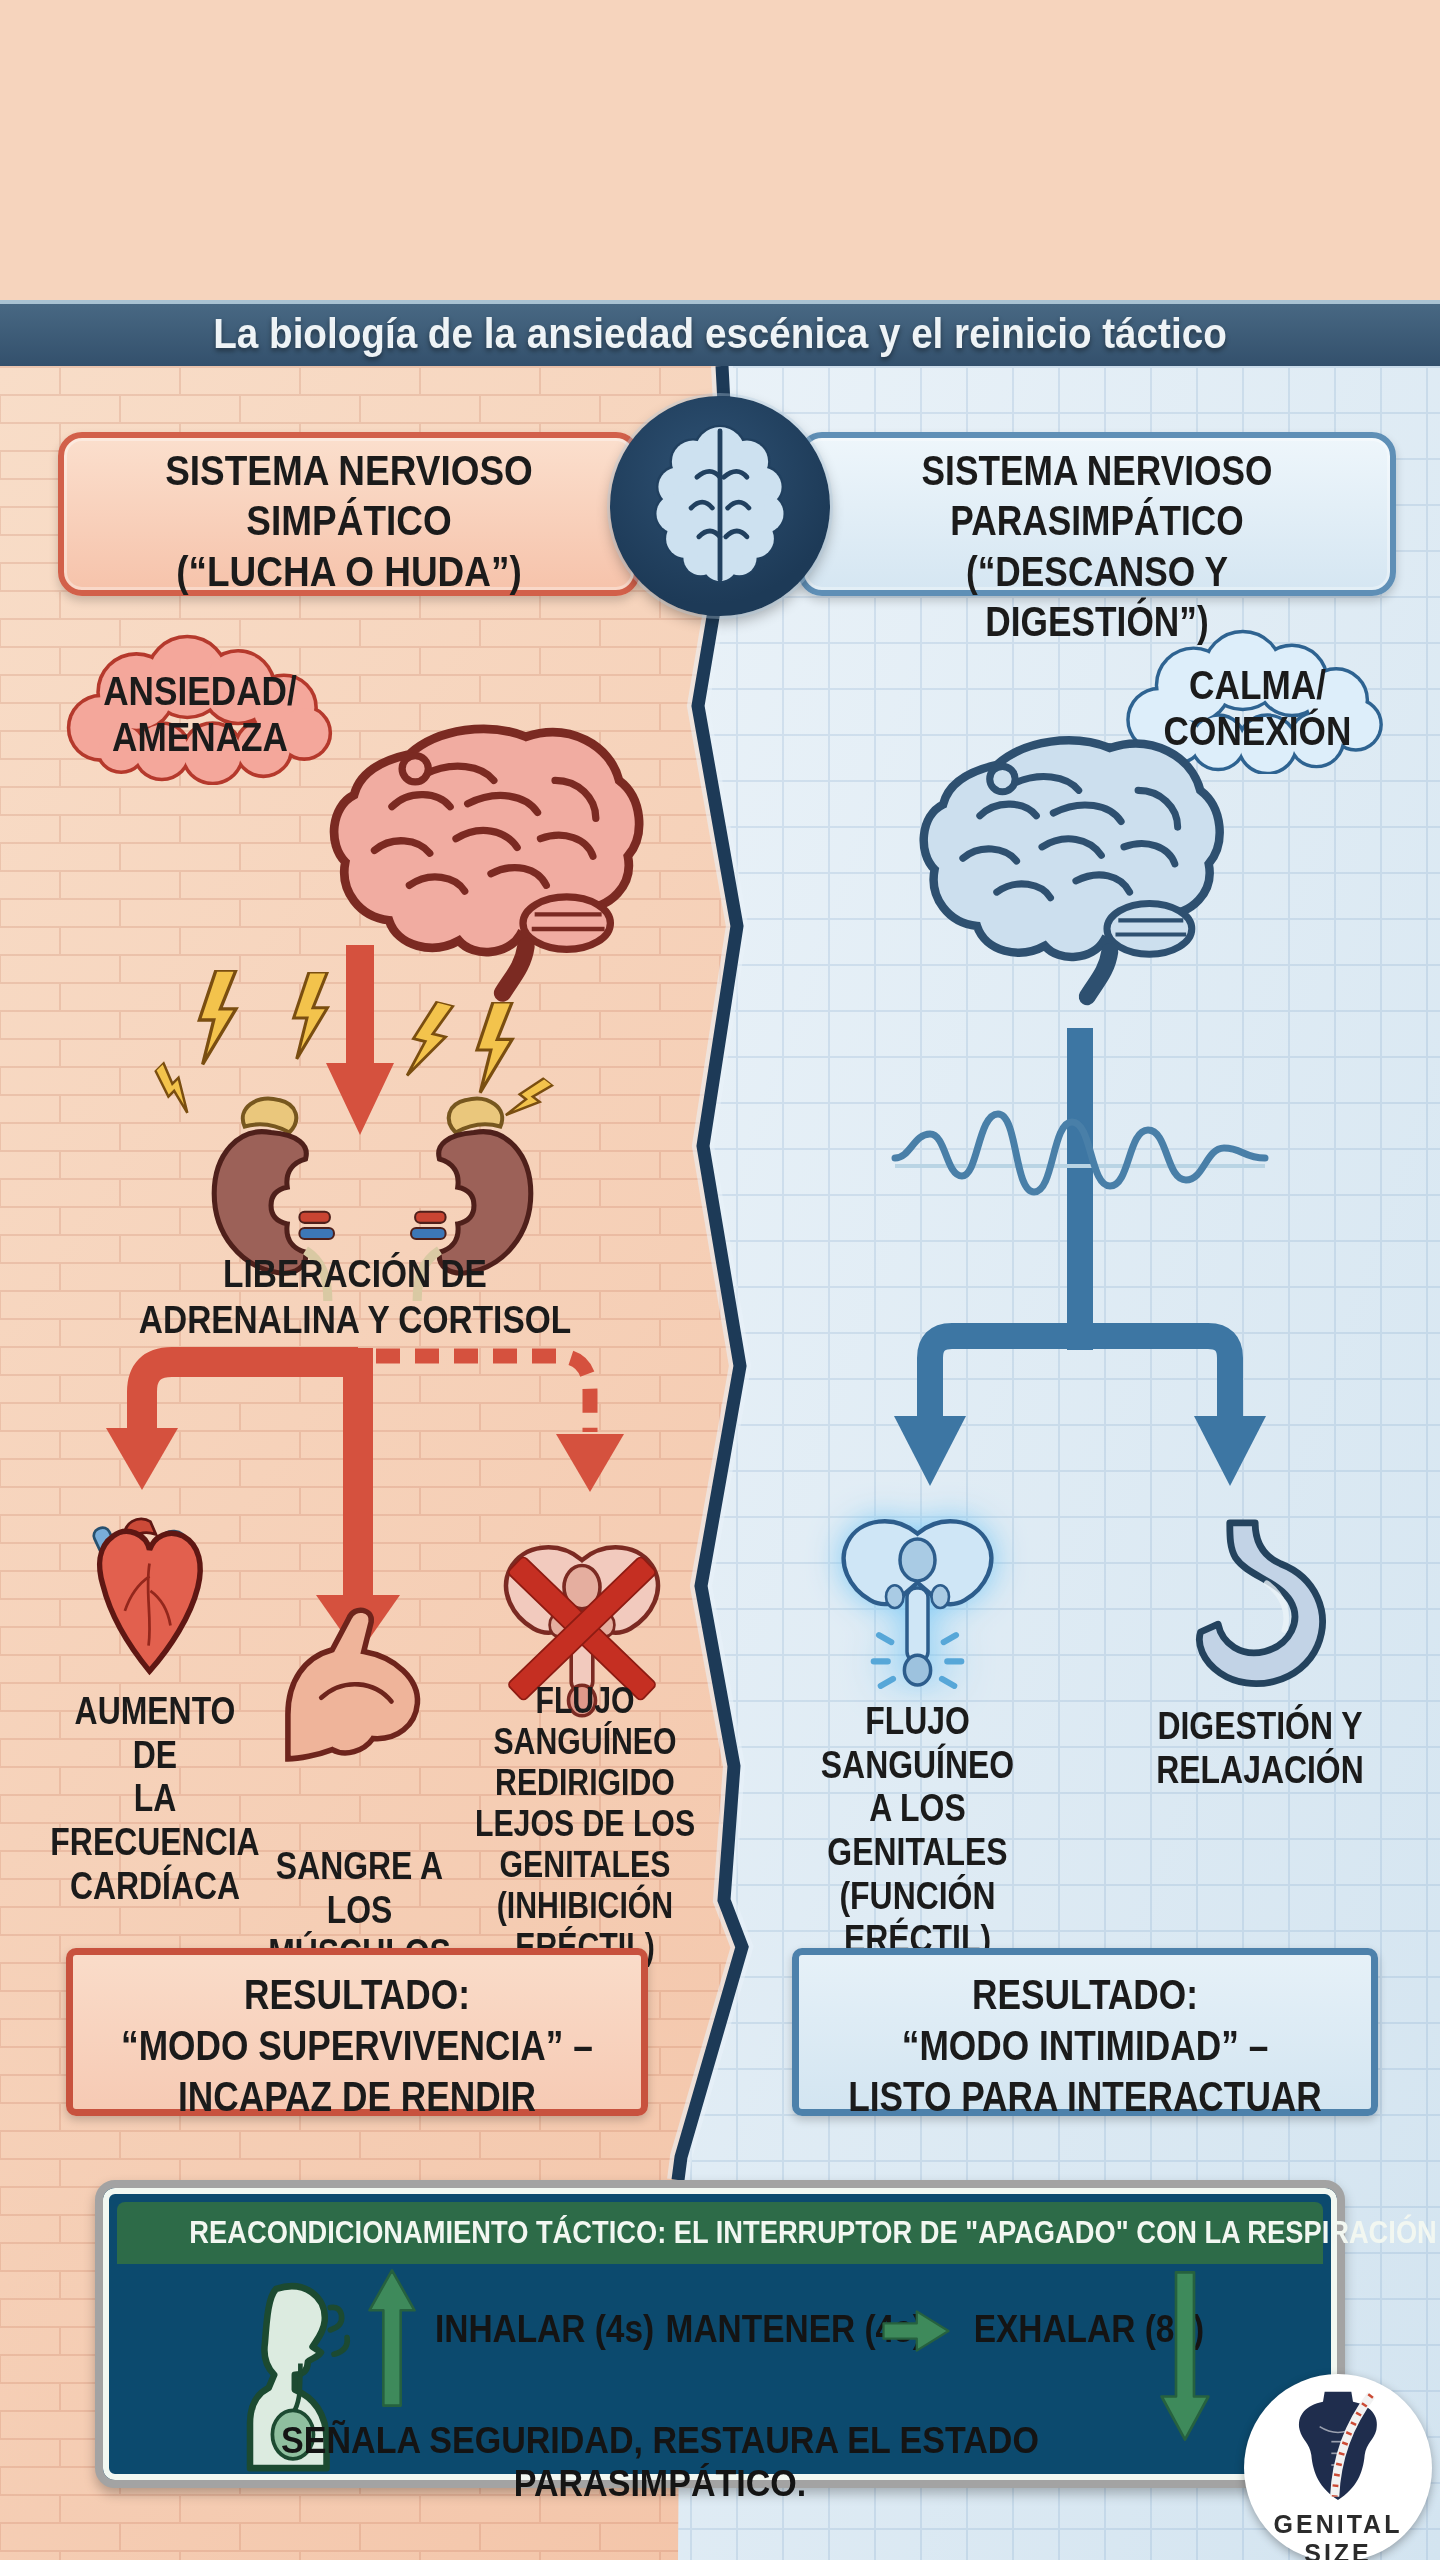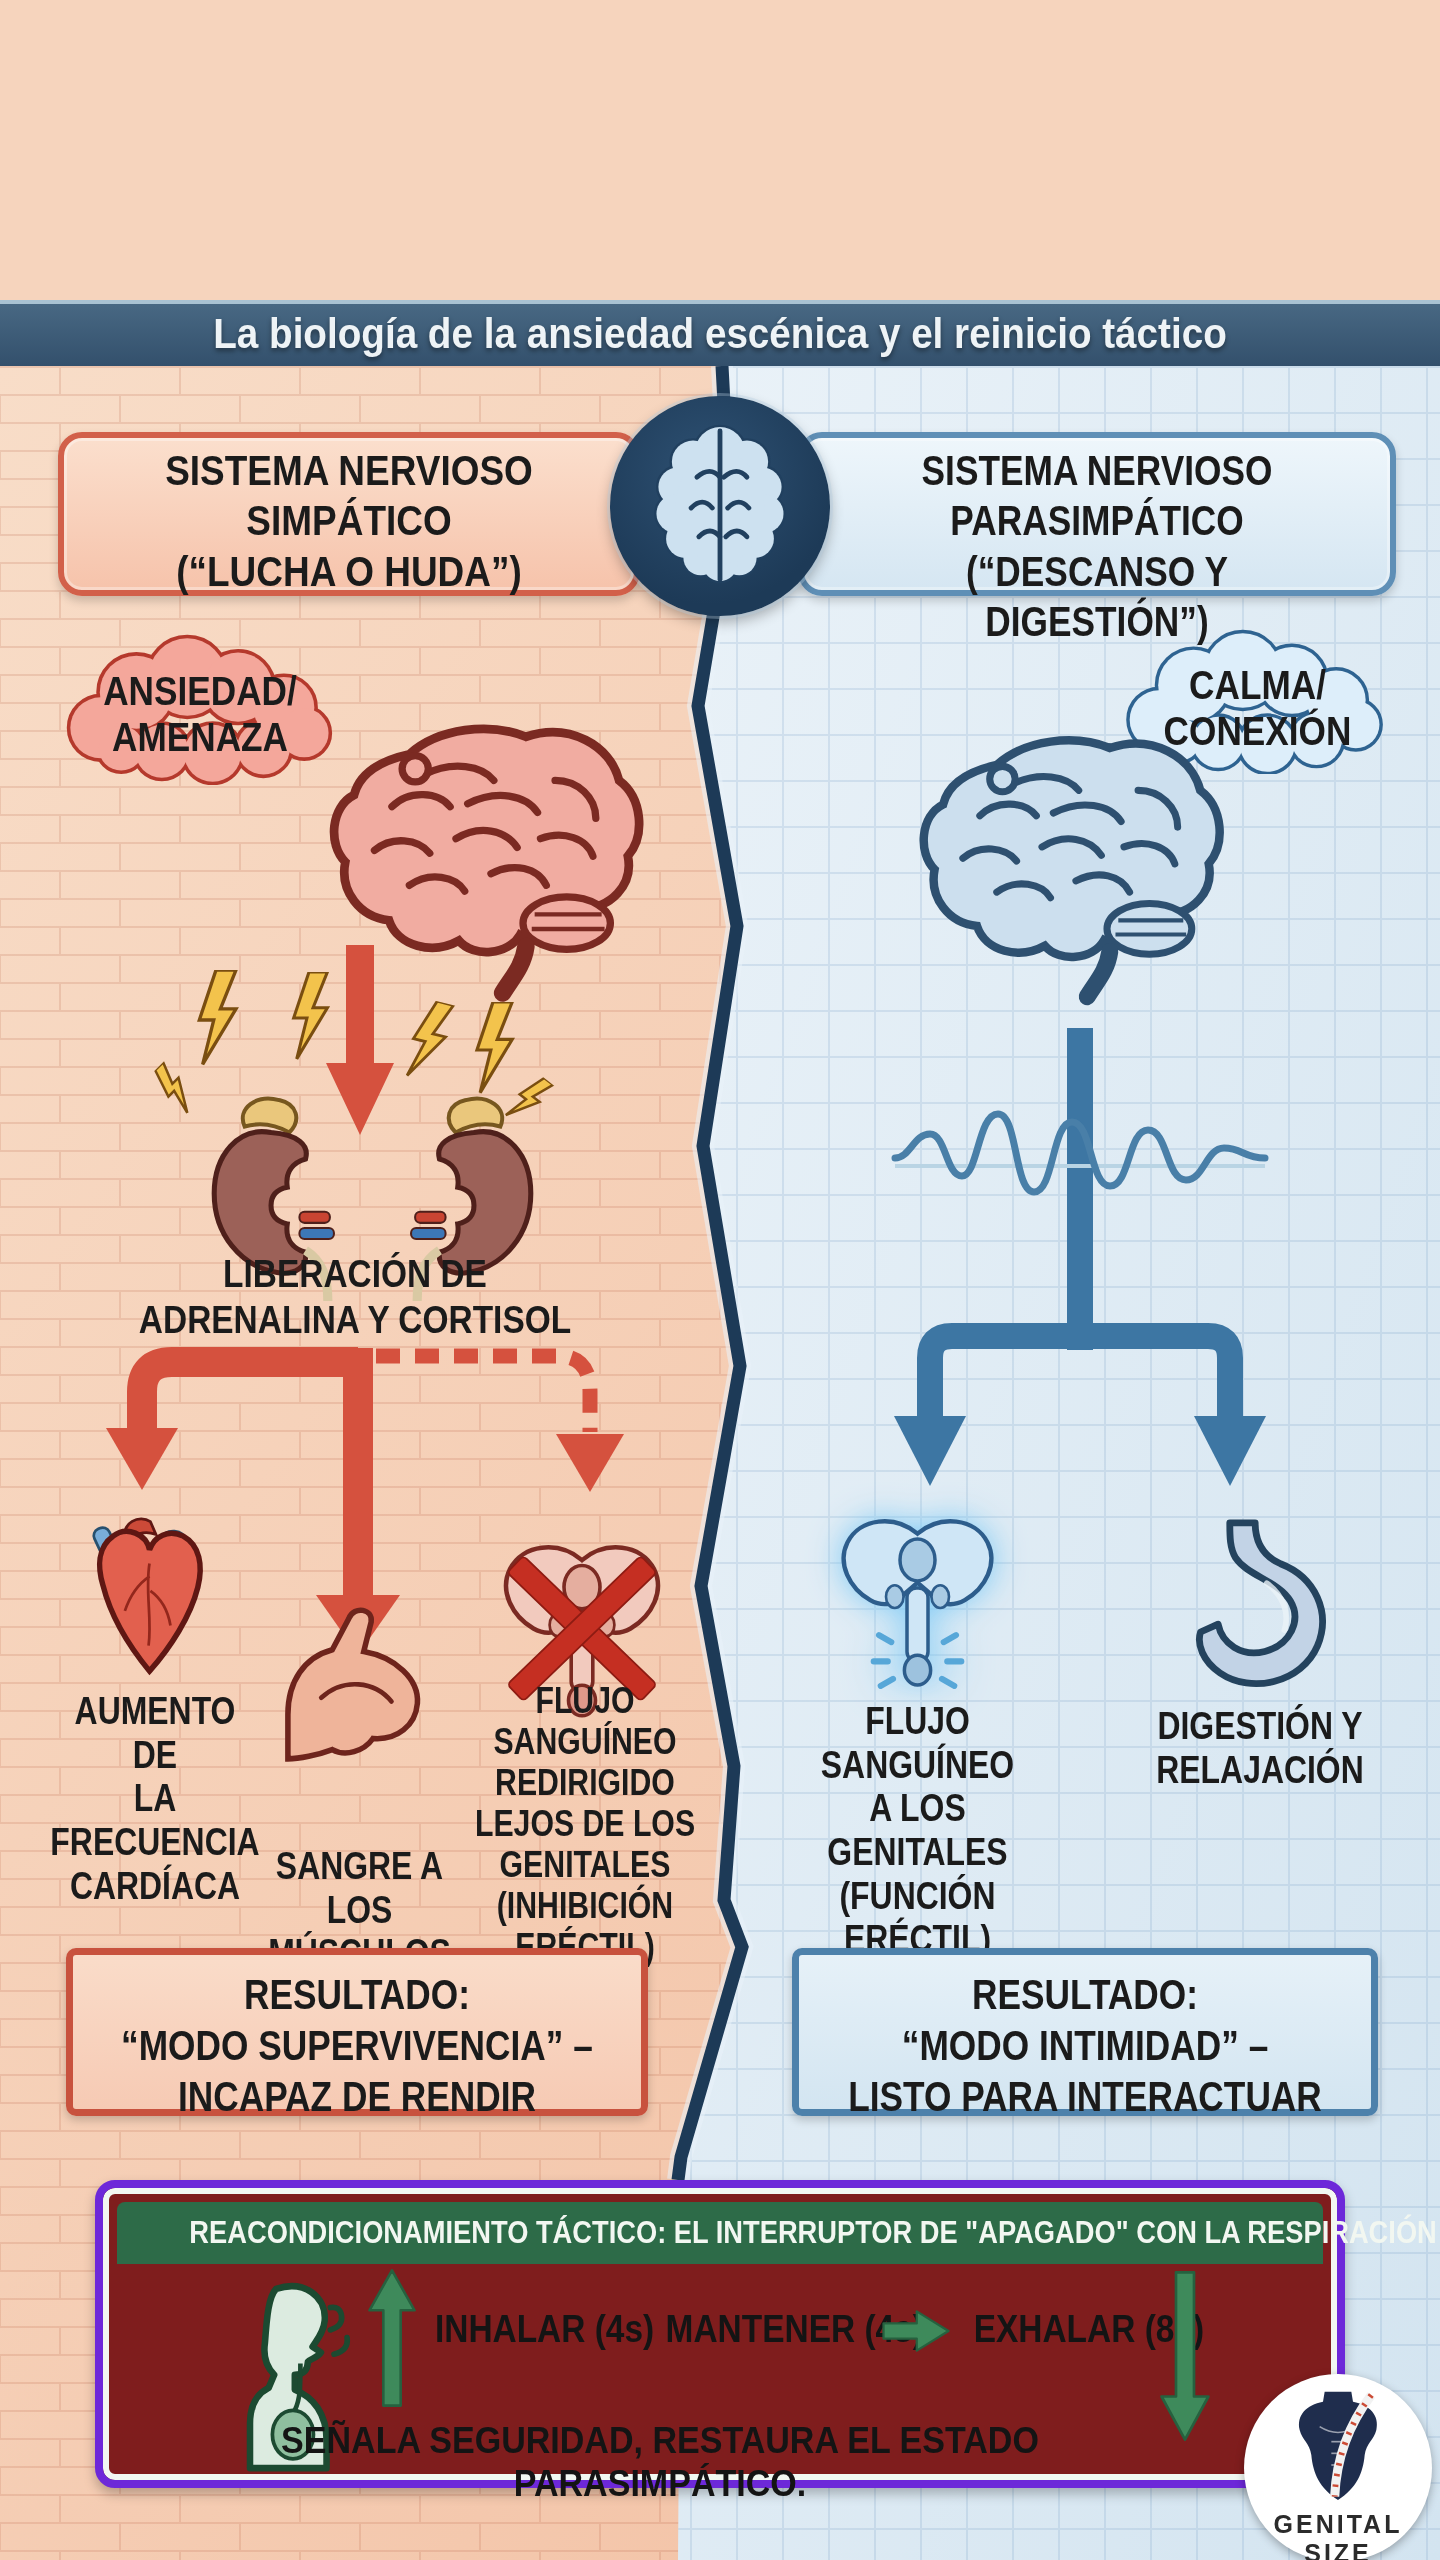--- a/index.html
+++ b/index.html
@@ -32,21 +32,21 @@
   .cloudtxt{font-size:40px;line-height:1.15;}
   
   .lbl{font-size:38px;line-height:1.15;}
   .rel{font-size:38px;line-height:1.2;}
   
   .resbox{box-sizing:border-box;border-radius:10px;}
   .resbox.red{background:linear-gradient(#fadcc9,#f6cab4);border:7px solid #c8523e;box-shadow:0 4px 10px rgba(0,0,0,.2);}
   .resbox.blue{background:linear-gradient(#e6f1f8,#d3e5f1);border:7px solid #4d81ab;box-shadow:0 4px 10px rgba(0,0,0,.2);}
   .resbox .txt{font-size:42px;line-height:1.22;padding-top:14px;}
   
-  .gpanel{box-sizing:border-box;background:#7f1d1d;border:8px solid #6d28d9;border-radius:20px;
+  .gpanel{box-sizing:border-box;background:#0c4a6e;border:8px solid #a3a3a3;border-radius:20px;
           box-shadow:inset 0 0 0 6px #f2f8f2, 0 6px 12px rgba(0,0,0,.25);}
   .gband{left:14px;top:14px;right:14px;height:62px;background:#2d6b48;border-radius:8px 8px 0 0;}
   .gband .txt{color:#f2f7f1;font-size:31px;line-height:62px;white-space:nowrap;}
   .step{font-size:38px;color:#141414;white-space:nowrap;}
   .caption{font-size:37px;color:#141414;}
   
   .logo{border-radius:50%;background:#fff;box-shadow:0 3px 10px rgba(0,0,0,.3);}
   .logotxt{font-size:25px;letter-spacing:3px;color:#2b2b2b;text-align:center;}
 </style>
 </head>

